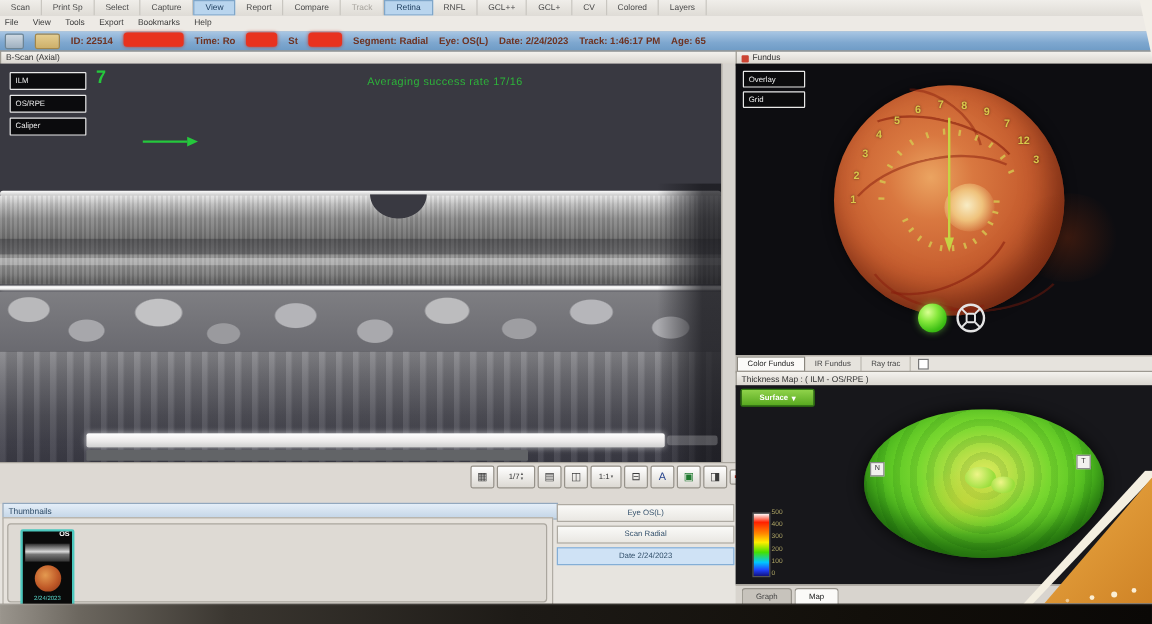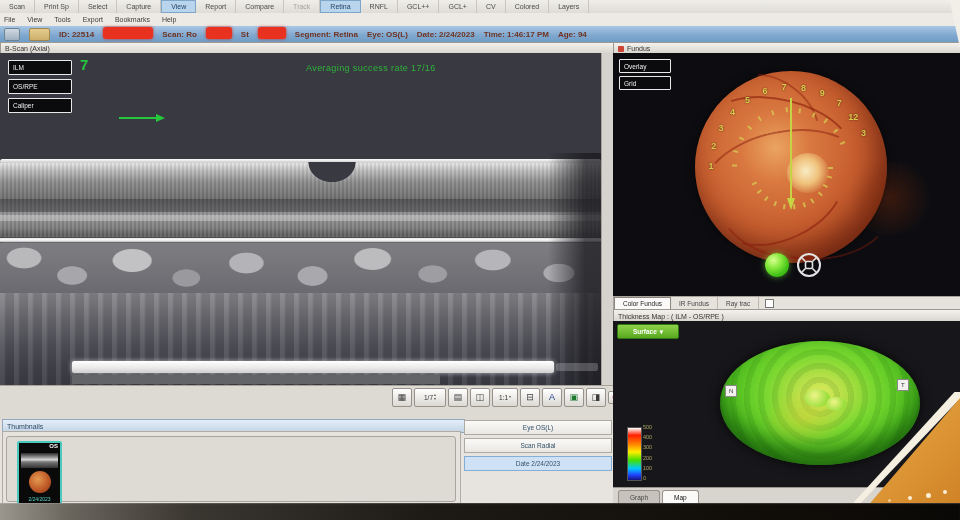--- a/index.html
+++ b/index.html
@@ -200,29 +200,29 @@
       <span class="mitem">Export</span>
       <span class="mitem">Bookmarks</span>
       <span class="mitem">Help</span>
     </div>
 
   <div class="abs" id="patientbar">
     <div class="pbtn" style="width:14px;background:linear-gradient(#cfd9e2,#9fb0bf);border:1px solid #6d8494;"></div>
     <div class="pbtn" style="width:19px;background:linear-gradient(#e4cd90,#cdb06a);border:1px solid #a2864a;"></div>
     <span class="pfield">ID: 22514</span>
     <span class="redact" style="width:50px;"></span>
-    <span class="pfield">Scan: Ro</span>
+    <span class="pfield">Time: Ro</span>
     <span class="redact" style="width:26px;"></span>
     <span class="pfield">St</span>
     <span class="redact" style="width:28px;"></span>
-    <span class="pfield">Segment: Retina</span>
+    <span class="pfield">Segment: Radial</span>
     <span class="pfield">Eye: OS(L)</span>
     <span class="pfield">Date: 2/24/2023</span>
-    <span class="pfield">Time: 1:46:17 PM</span>
-    <span class="pfield">Age: 94</span>
+    <span class="pfield">Track: 1:46:17 PM</span>
+    <span class="pfield">Age: 65</span>
   </div>
 
   <div class="abs titlebar" style="left:0;top:42px;width:613px;height:11px;">
     <span>B-Scan (Axial)</span>
   </div>
 
   <div class="abs" id="bscan-area">
     <div class="abs" id="bscan-tools" style="left:8px;top:7px;">
         <div class="darkbtn">ILM</div>
         <div class="darkbtn">OS/RPE</div>

